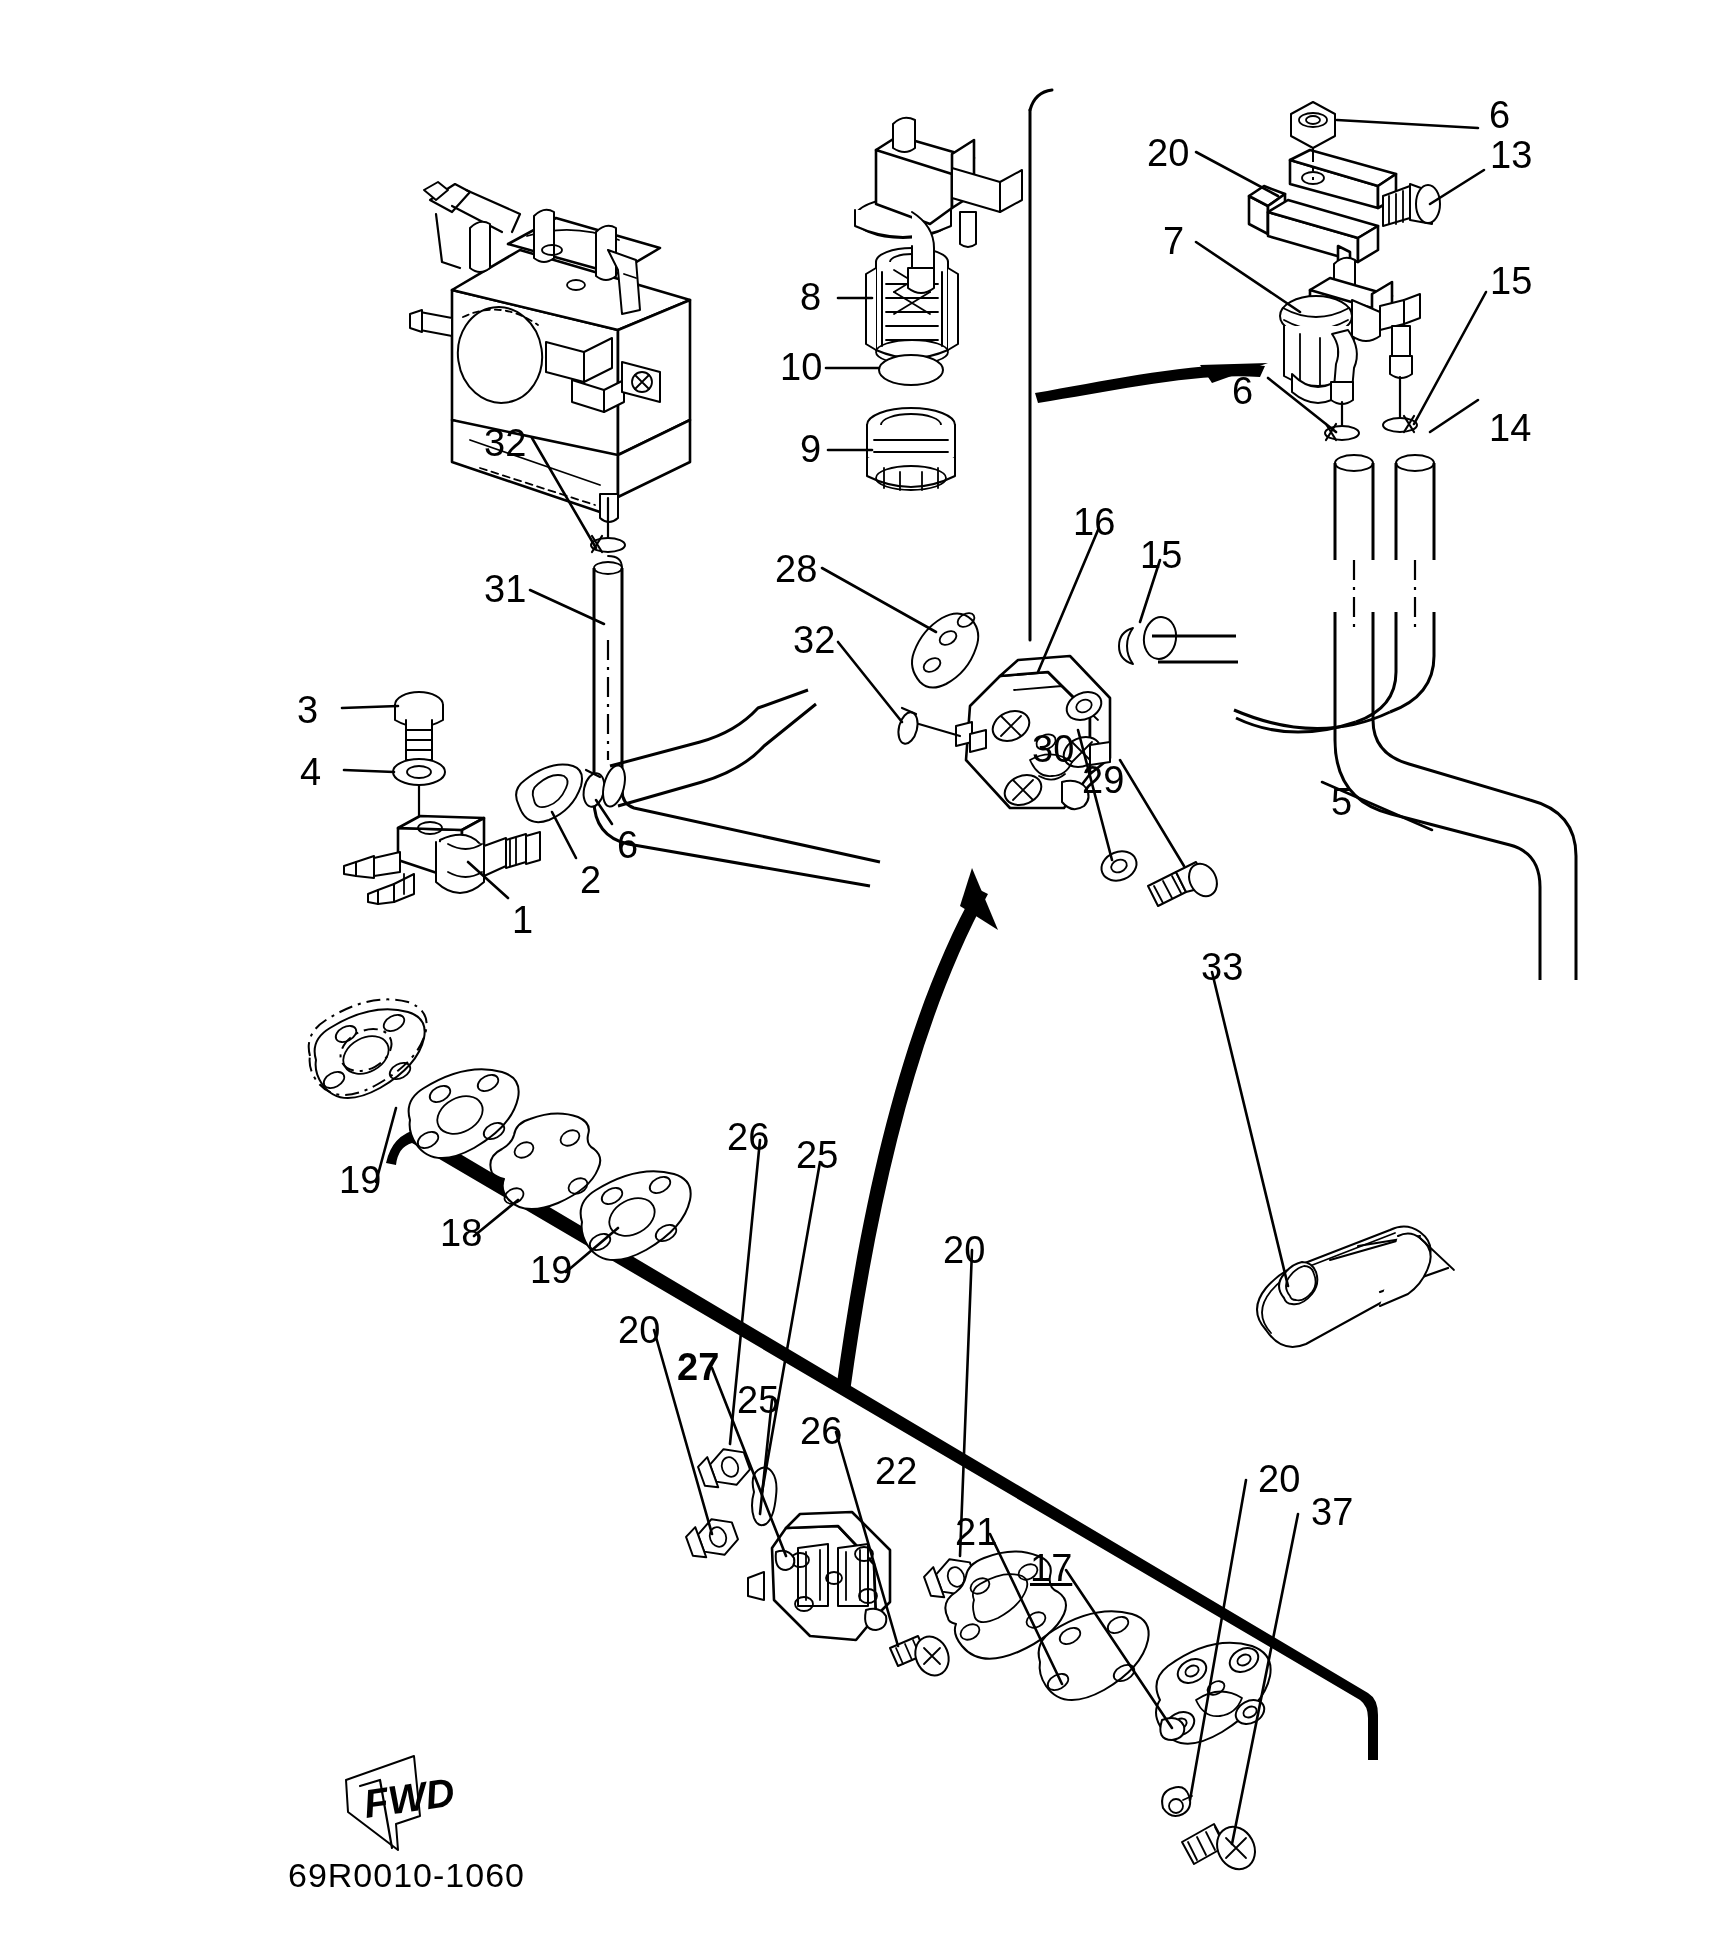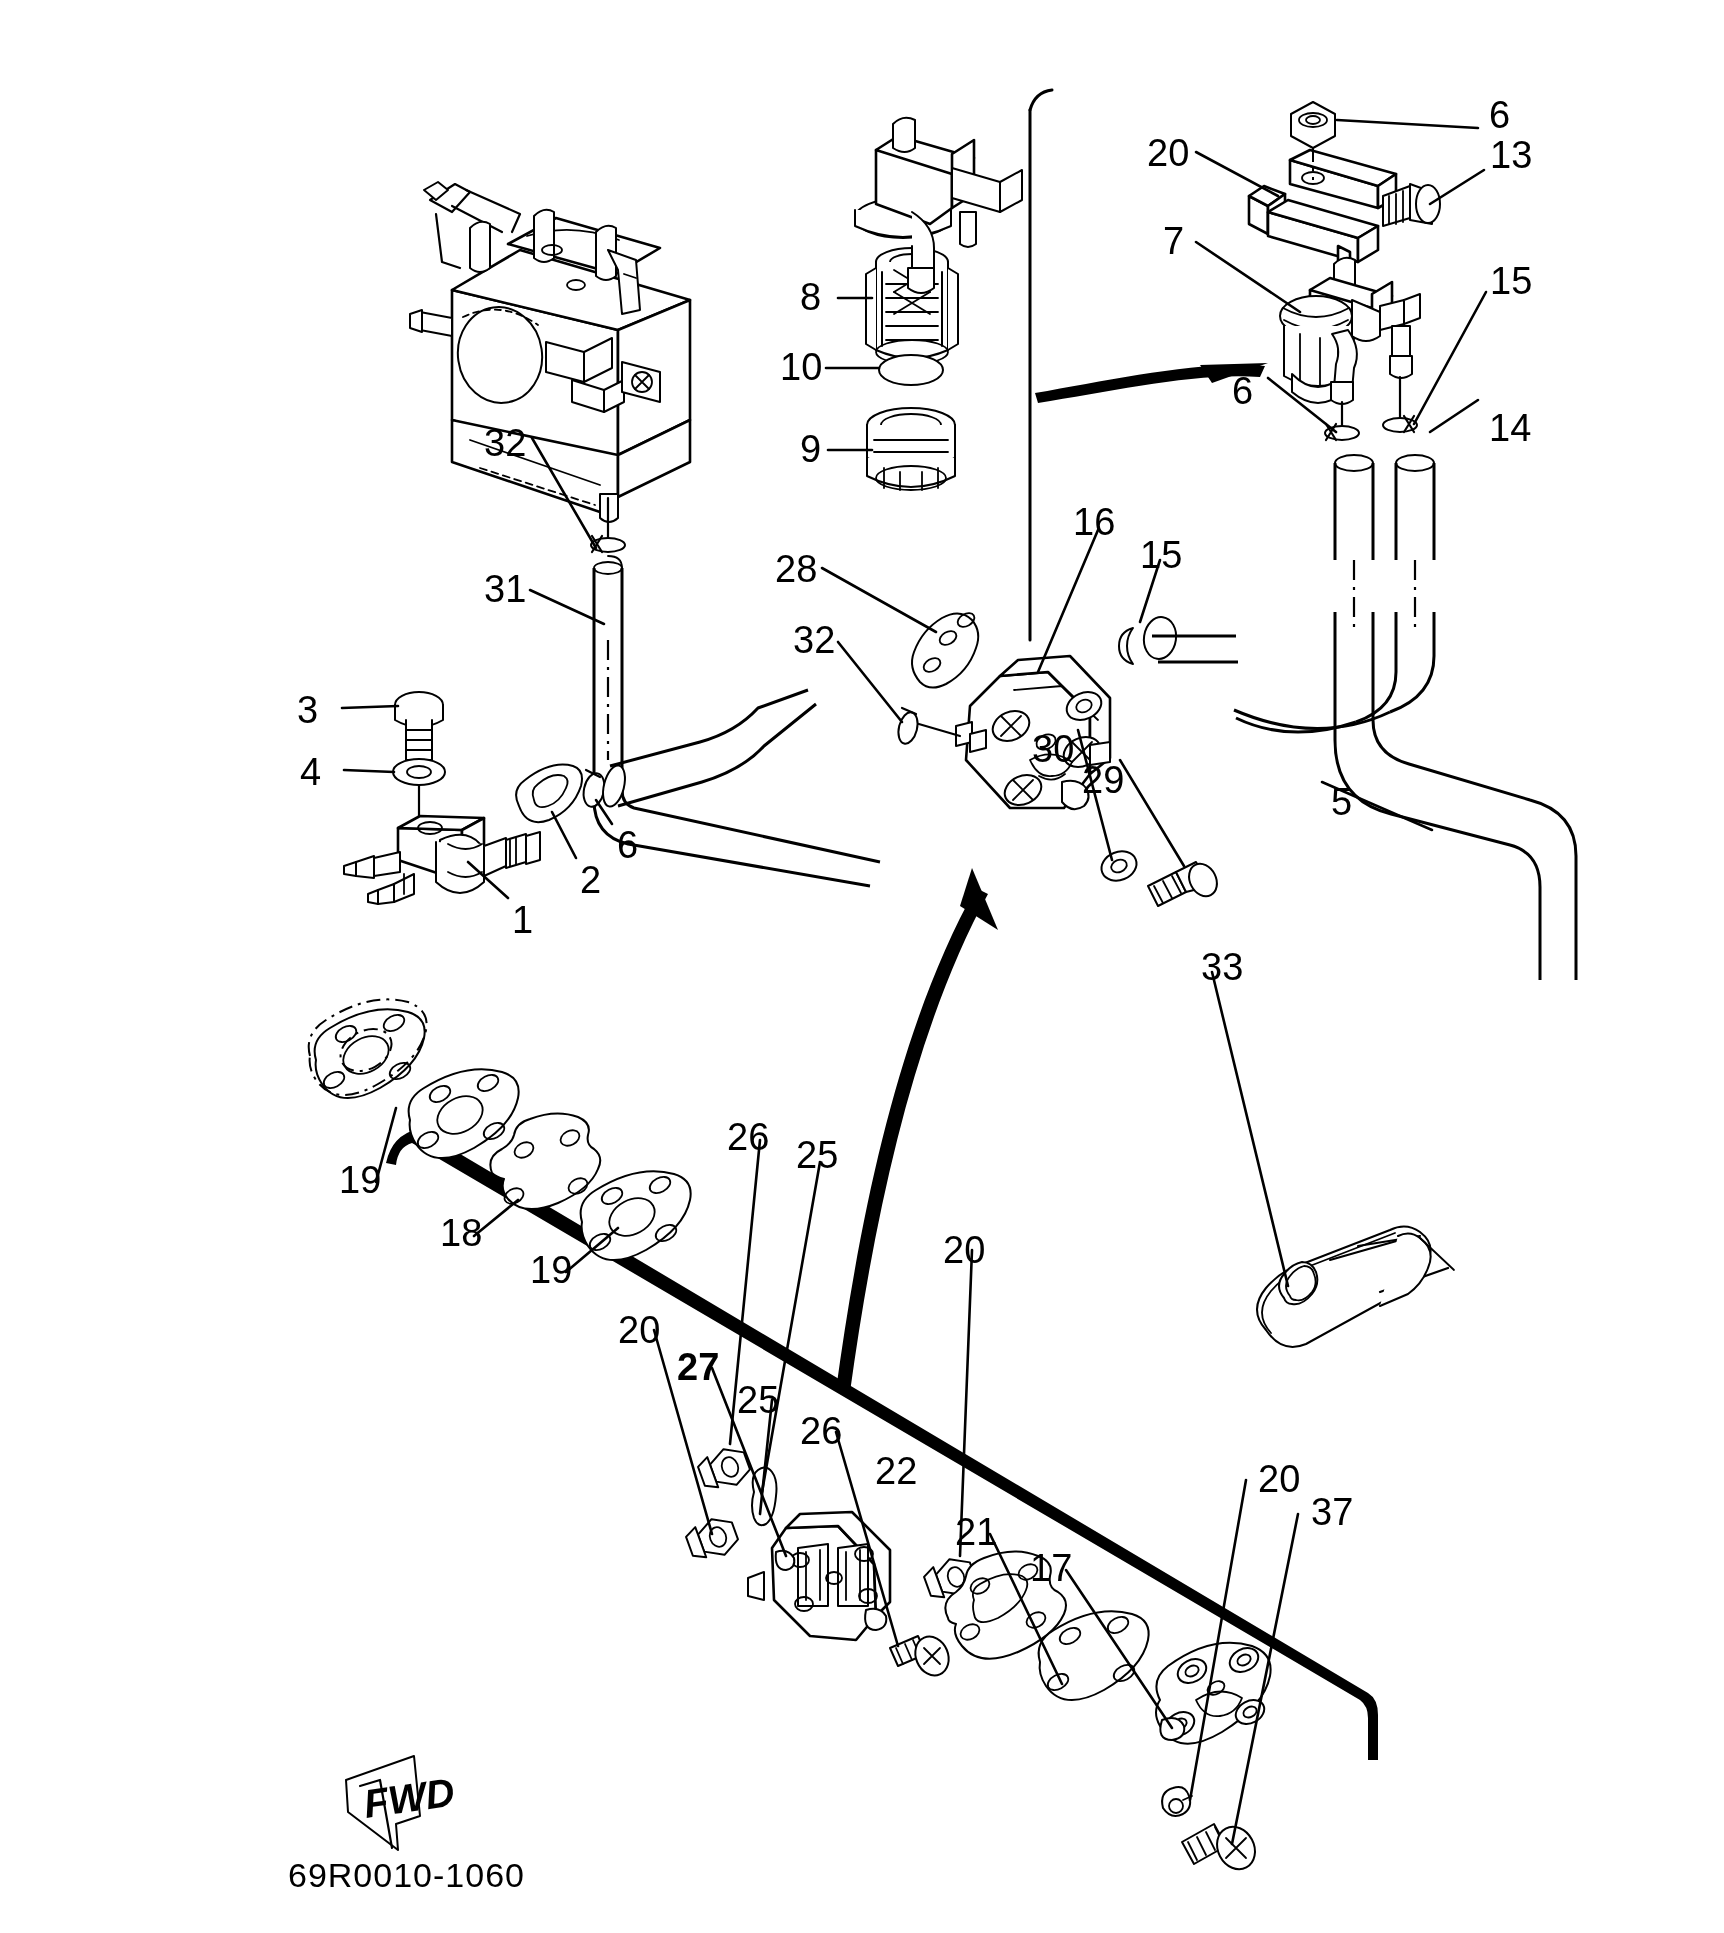--- a/index.html
+++ b/index.html
@@ -566,17 +566,17 @@
 <div class="callout" style="left:943px;top:1231px;">20</div>
 <div class="callout" style="left:530px;top:1251px;">19</div>
 <div class="callout" style="left:618px;top:1311px;">20</div>
 <div class="callout" style="left:677px;top:1348px;font-weight:bold;">27</div>
 <div class="callout" style="left:737px;top:1381px;">25</div>
 <div class="callout" style="left:800px;top:1412px;">26</div>
 <div class="callout" style="left:875px;top:1452px;text-align:center;">22</div>
 <div class="callout" style="left:1258px;top:1460px;">20</div>
 <div class="callout" style="left:1311px;top:1493px;">37</div>
 <div class="callout" style="left:955px;top:1513px;">21</div>
-<div class="callout" style="left:1030px;top:1549px;">17</div>
+<div class="callout" style="left:1030px;top:1549px;text-decoration:underline;">17</div>
 
 <div class="code" style="left:288px;top:1856px;">69R0010-1060</div>
 
 </div>
 
 </body></html>

